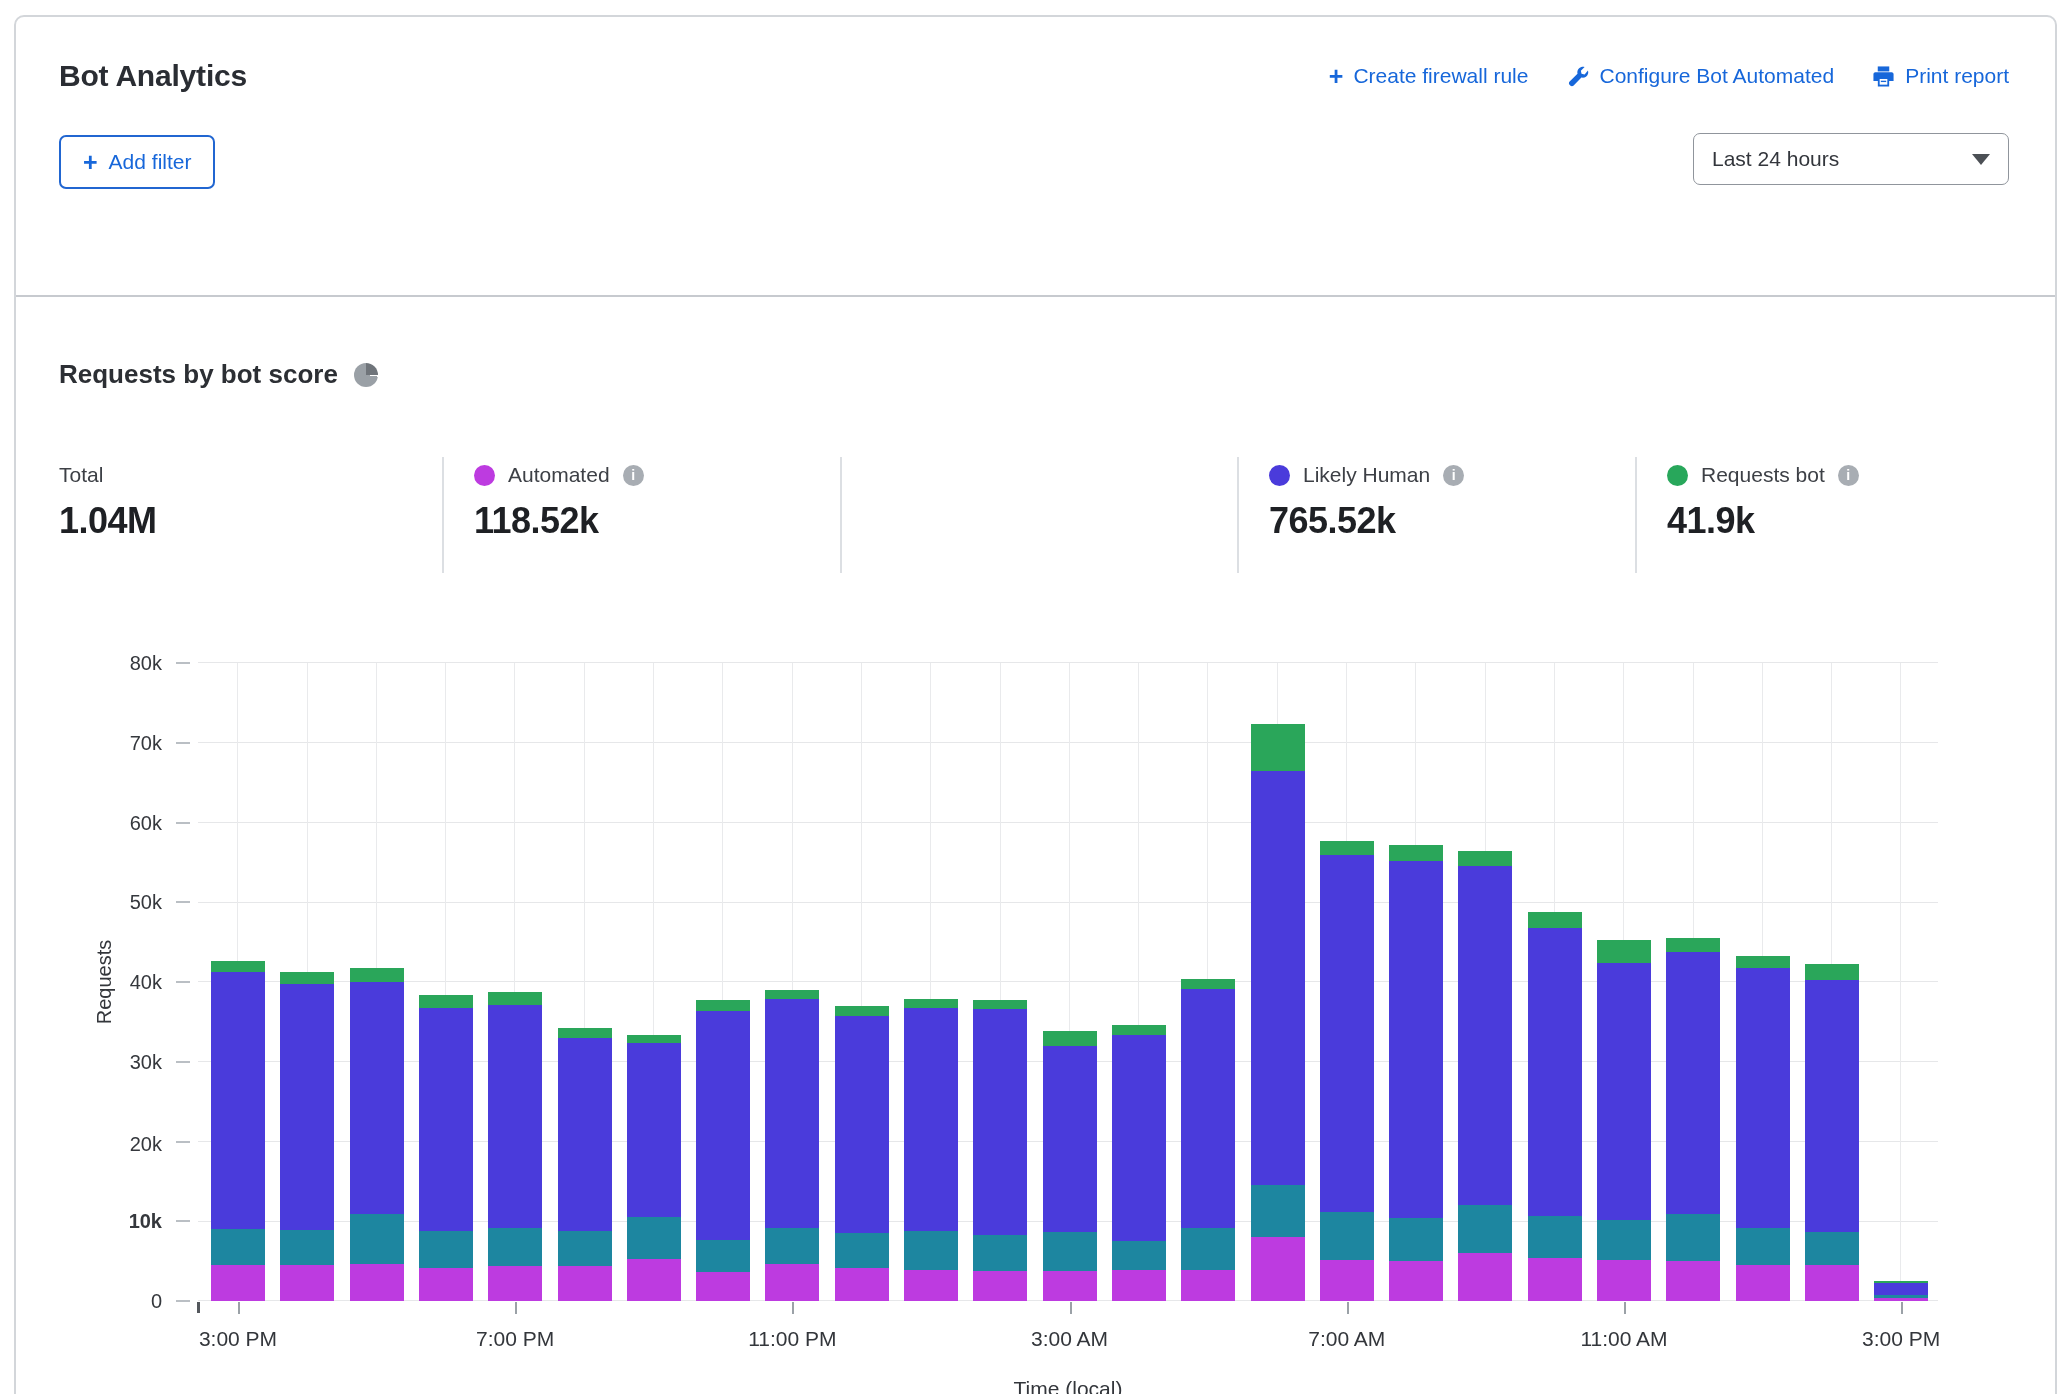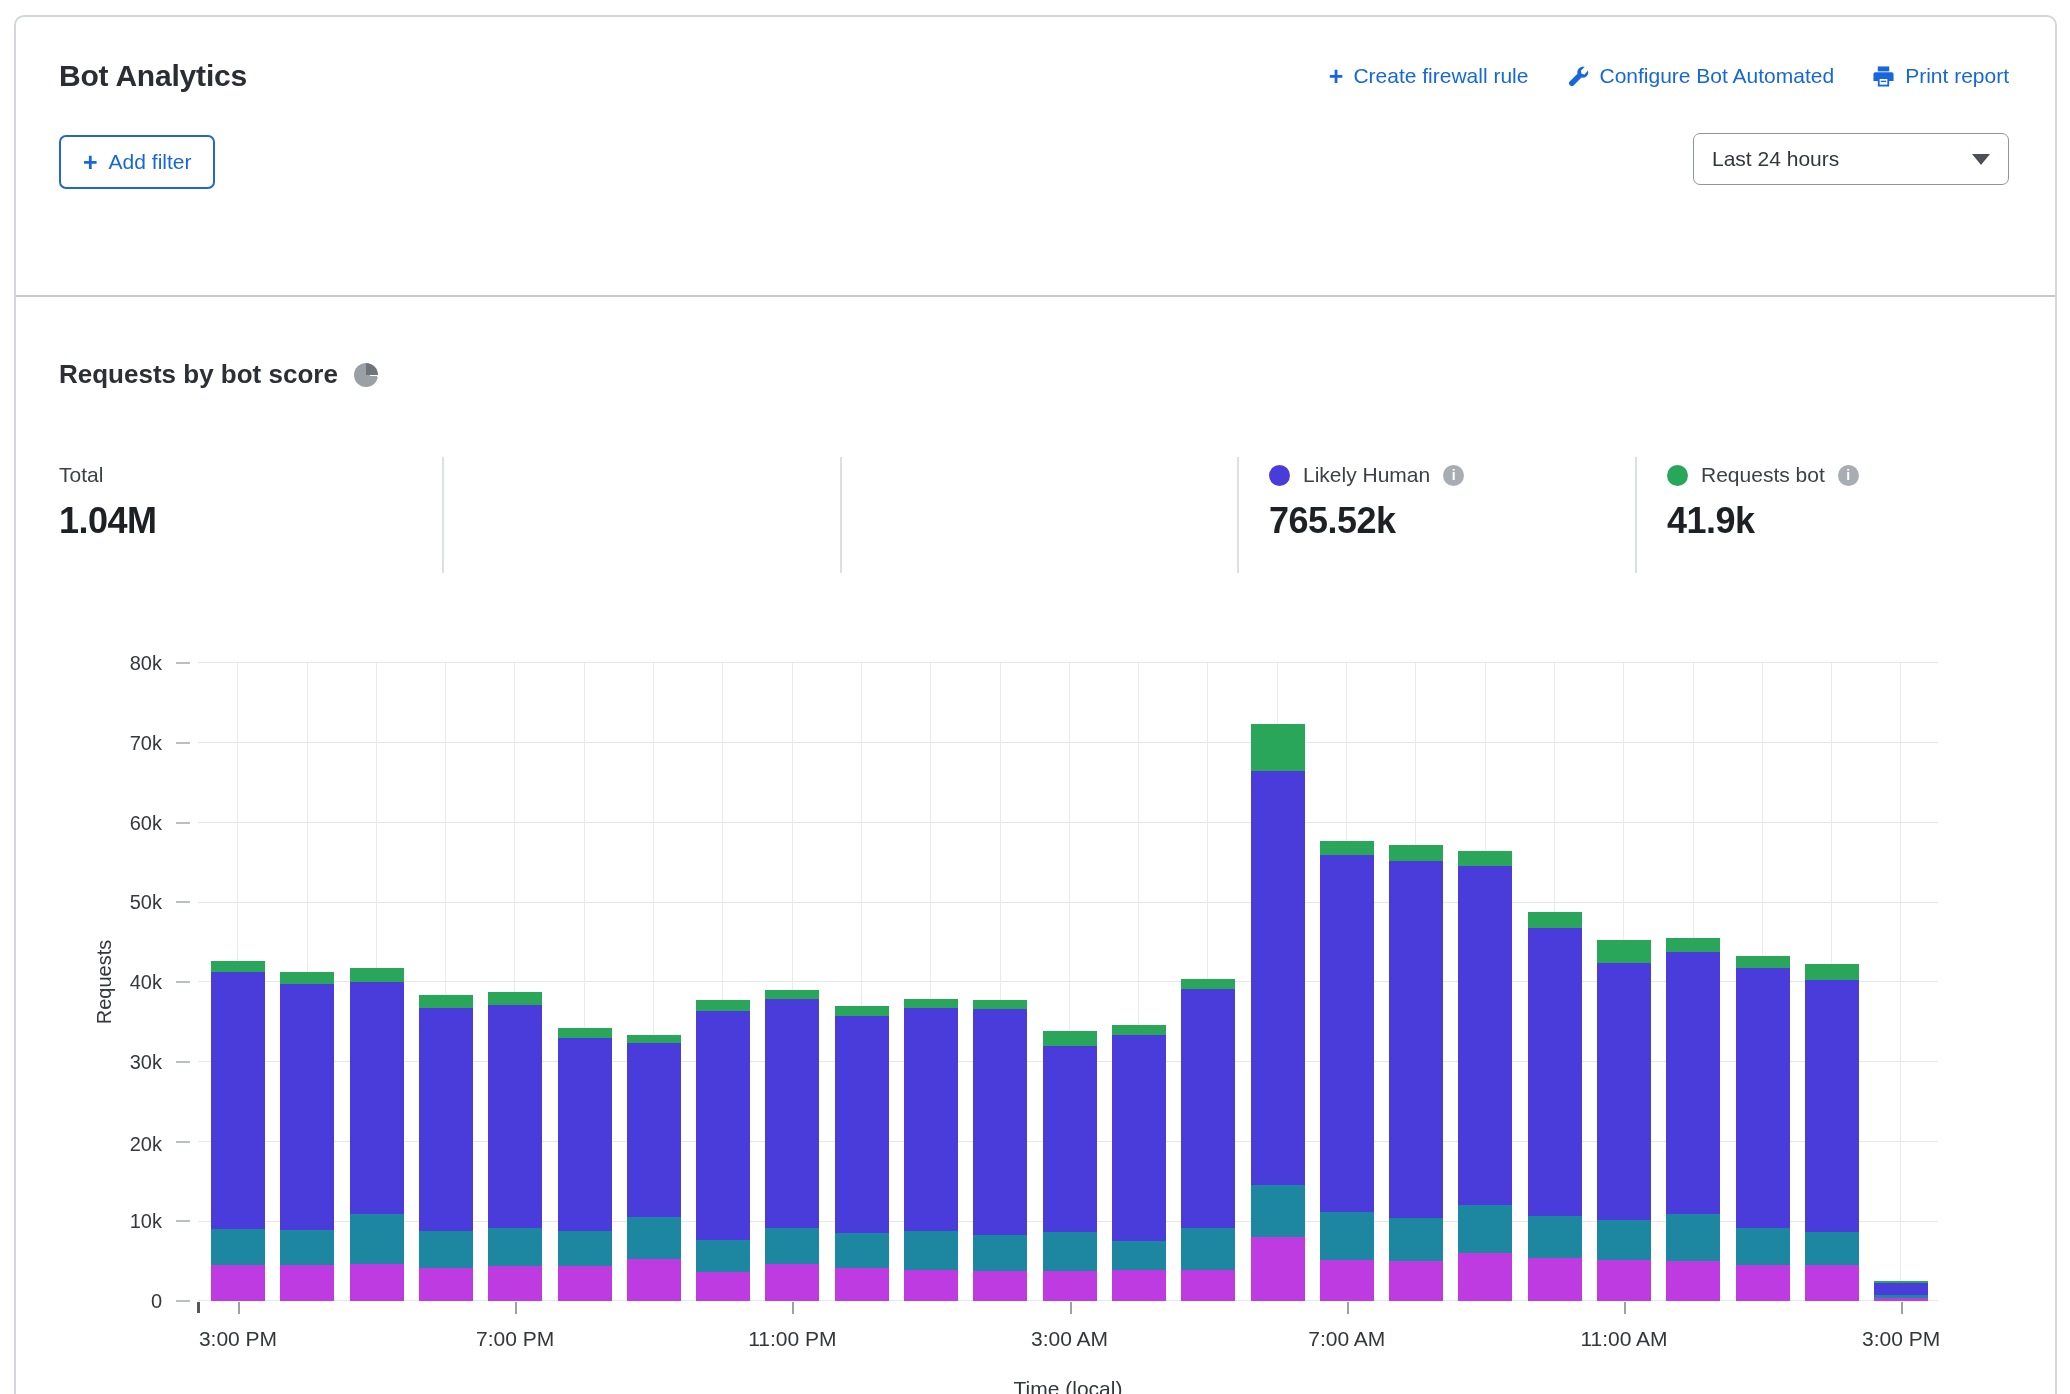--- a/index.html
+++ b/index.html
@@ -114,20 +114,28 @@
 
   <div class="stats">
     <div class="stat" style="left:43px;">
       <div class="stat-head">
           <span>Total</span>
         </div>
       <div class="stat-value">1.04M</div>
     </div>
 
     <div class="stat-divider" style="left:426px;"></div>
+    <div class="stat" style="left:458px;">
+      <div class="stat-head">
+        <span class="dot" style="background: rgb(189, 59, 224);"></span>
+        <span>Automated</span>
+        <span class="info-icon"></span>
+      </div>
+      <div class="stat-value">118.52k</div>
+    </div>
 
     <div class="stat-divider" style="left:824px;"></div>
 
     <div class="stat-divider" style="left:1221px;"></div>
     <div class="stat" style="left:1253px;">
       <div class="stat-head">
         <span class="dot" style="background: rgb(74, 59, 219);"></span>
         <span>Likely Human</span>
         <span class="info-icon"></span>
       </div>
@@ -143,21 +151,21 @@
       </div>
       <div class="stat-value">41.9k</div>
     </div>
   </div>
 
   <div class="y-axis-title">Requests</div>
   <div class="y-axis">
       <div class="y-tick" style="top: 637px;"></div>
       <div class="y-label" style="top: 638px;">0</div>
       <div class="y-tick" style="top: 557.25px;"></div>
-      <div class="y-label" style="top: 558.25px;">10k</div>
+      <div class="y-label" style="top: 558.25px; font-weight: bold;">10k</div>
       <div class="y-tick" style="top: 477.5px;"></div>
       <div class="y-label" style="top: 481px;">20k</div>
       <div class="y-tick" style="top: 397.75px;"></div>
       <div class="y-label" style="top: 398.75px;">30k</div>
       <div class="y-tick" style="top: 318px;"></div>
       <div class="y-label" style="top: 319px;">40k</div>
       <div class="y-tick" style="top: 238.25px;"></div>
       <div class="y-label" style="top: 239.25px;">50k</div>
       <div class="y-tick" style="top: 158.5px;"></div>
       <div class="y-label" style="top: 159.5px;">60k</div>

